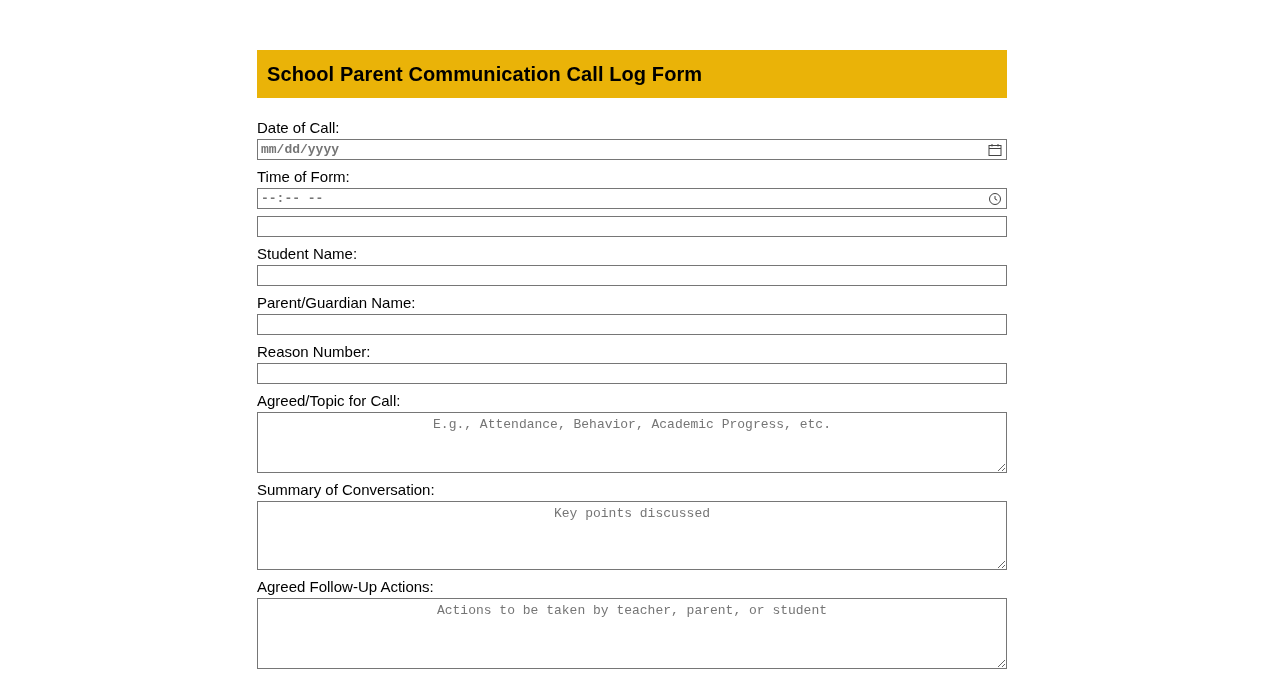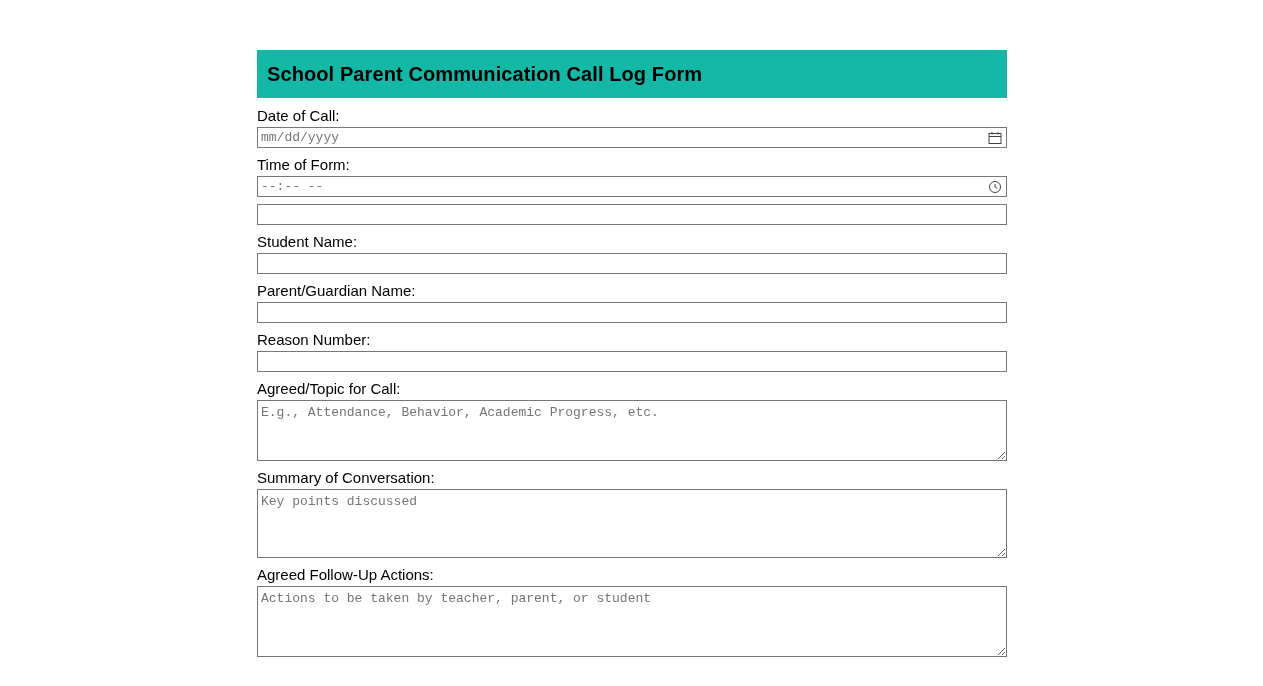--- a/index.html
+++ b/index.html
@@ -20,37 +20,37 @@
     height: 686px;
     background: #ffffff;
   }
   .form-wrap {
     position: absolute;
     left: 257px;
     top: 50px;
     width: 750px;
   }
   .form-title-bar {
-    background: #14b8a6;
+    background: #eab308;
     padding: 14px 10px 14px 10px;
     box-sizing: border-box;
     width: 750px;
     height: 48px;
     display: flex;
     align-items: center;
   }
   .form-title {
     font-size: 20px;
     font-weight: bold;
     color: #000;
     letter-spacing: 0.1px;
     line-height: 20px;
   }
   .fields {
-    margin-top: 8px;
+    margin-top: 20px;
   }
   .field {
     margin-bottom: 7px;
   }
   .field-label {
     display: block;
     font-size: 15px;
     line-height: 19px;
     color: #000;
     margin-bottom: 2px;
@@ -70,20 +70,21 @@
     border-radius: 0;
     outline: none;
   }
   .special-input {
     position: relative;
     width: 750px;
     height: 21px;
   }
   .special-input .text-input {
     padding-right: 38px;
+    font-weight: bold;
   }
   .inline-icon {
     position: absolute;
     top: 50%;
     transform: translateY(-50%);
     right: 5px;
     width: 14px;
     height: 14px;
     pointer-events: none;
   }
@@ -98,20 +99,21 @@
     background: #ffffff;
     font-family: "Liberation Mono", monospace;
     font-size: 13px;
     line-height: 19px;
     padding: 2px 3px;
     color: #000;
     border-radius: 0;
     outline: none;
     resize: vertical;
     overflow: hidden;
+    text-align: center;
   }
   textarea.area::placeholder { color: #757575; }
   .area-reason { height: 61px; }
   .area-summary { height: 69px; }
   .area-followup { height: 71px; }
   .text-input::placeholder { color: #757575; }
 </style>
 </head>
 <body>
 

